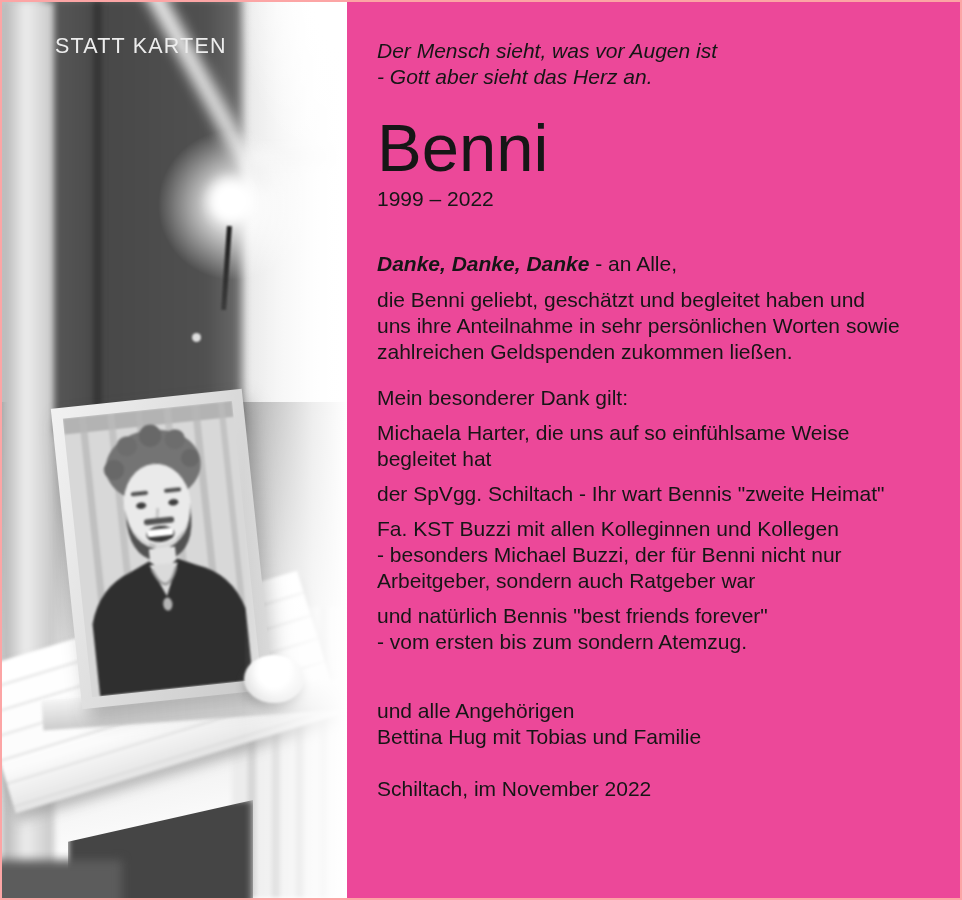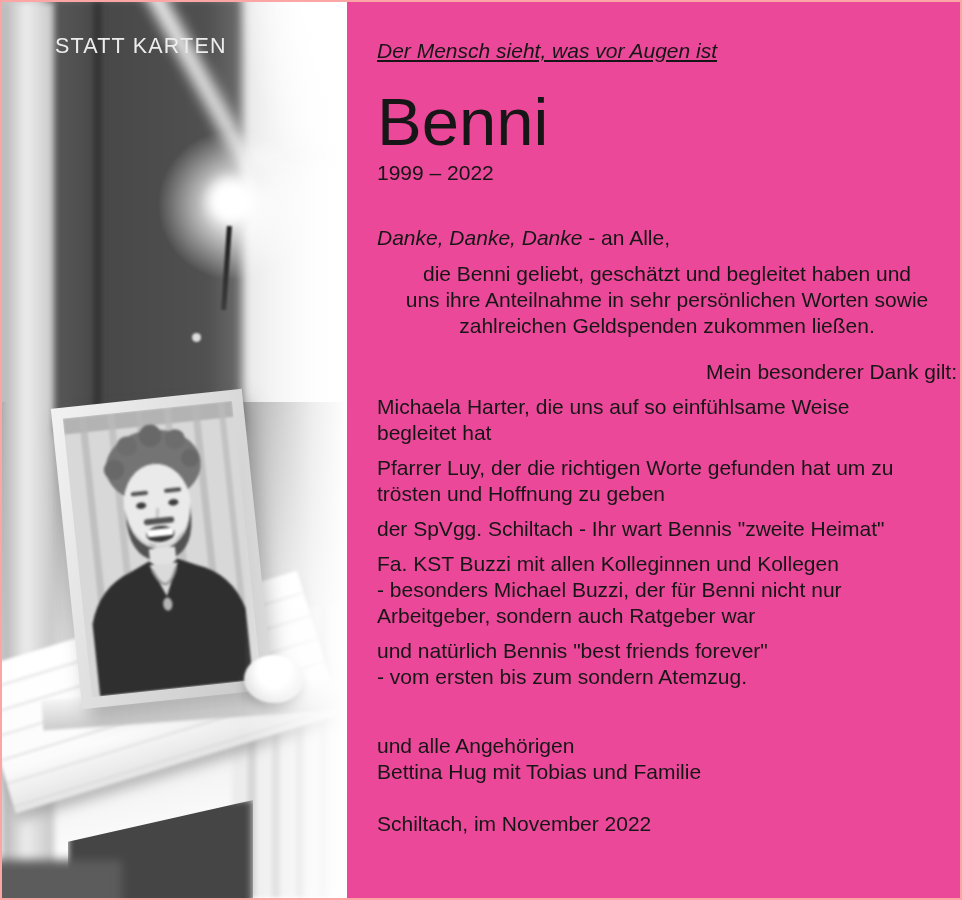--- a/index.html
+++ b/index.html
@@ -149,27 +149,27 @@
     white-space: nowrap;
   }
 
   
   .content {
     position: absolute; left: 375px; top: 0; width: 580px;
     font-size: 21px; line-height: 26px; color: #161616;
   }
   .content .line { white-space: nowrap; }
 
-  .epigraph { margin-top: 36px; font-style: italic; font-weight: 500; text-decoration: underline; }
+  .epigraph { margin-top: 36px; font-style: italic; font-weight: 500; }
   .name { margin-top: 30px; font-size: 67px; line-height: 56px; font-weight: 400; }
   .years { margin-top: 10px; }
   .thanks { margin-top: 39px; }
-  .thanks-bold { font-weight: normal; font-style: italic; text-align: center; }
-  .intro { margin-top: 10px; text-align: center; }
-  .dank-heading { margin-top: 20px; text-align: right; }
+  .thanks-bold { font-weight: bold; font-style: italic; text-align: center; }
+  .intro { margin-top: 10px; }
+  .dank-heading { margin-top: 20px; }
   .dank { margin-top: 9px; }
   .signature { margin-top: 43px; }
   .dateline { margin-top: 26px; }
 </style>
 </head>
 <body>
 
 <div class="page">
 
   <div class="photo">
@@ -232,44 +232,41 @@
     <div class="ph-tealight"></div>
     <div class="ph-fade"></div>
 
     <div class="photo-label">STATT KARTEN</div>
   </div>
 
   <div class="content">
 
     <div class="epigraph">
       <div class="line">Der Mensch sieht, was vor Augen ist</div>
+      <div class="line">- Gott aber sieht das Herz an.</div>
     </div>
 
     <div class="name">Benni</div>
     <div class="years">1999 – 2022</div>
 
     <div class="thanks"><span class="thanks-bold">Danke, Danke, Danke</span><span> - an Alle,</span></div>
 
     <div class="intro">
       <div class="line">die Benni geliebt, geschätzt und begleitet haben und</div>
       <div class="line">uns ihre Anteilnahme in sehr persönlichen Worten sowie</div>
       <div class="line">zahlreichen Geldspenden zukommen ließen.</div>
     </div>
 
     <div class="dank-heading">Mein besonderer Dank gilt:</div>
 
     <div class="dank">
       <div class="line">Michaela Harter, die uns auf so einfühlsame Weise</div>
       <div class="line">begleitet hat</div>
     </div>
 
-    <div class="dank">
-      <div class="line">Pfarrer Luy, der die richtigen Worte gefunden hat um zu</div>
-      <div class="line">trösten und Hoffnung zu geben</div>
-    </div>
 
     <div class="dank">
       <div class="line">der SpVgg. Schiltach - Ihr wart Bennis "zweite Heimat"</div>
     </div>
 
     <div class="dank">
       <div class="line">Fa. KST Buzzi mit allen Kolleginnen und Kollegen</div>
       <div class="line">- besonders Michael Buzzi, der für Benni nicht nur</div>
       <div class="line">Arbeitgeber, sondern auch Ratgeber war</div>
     </div>

